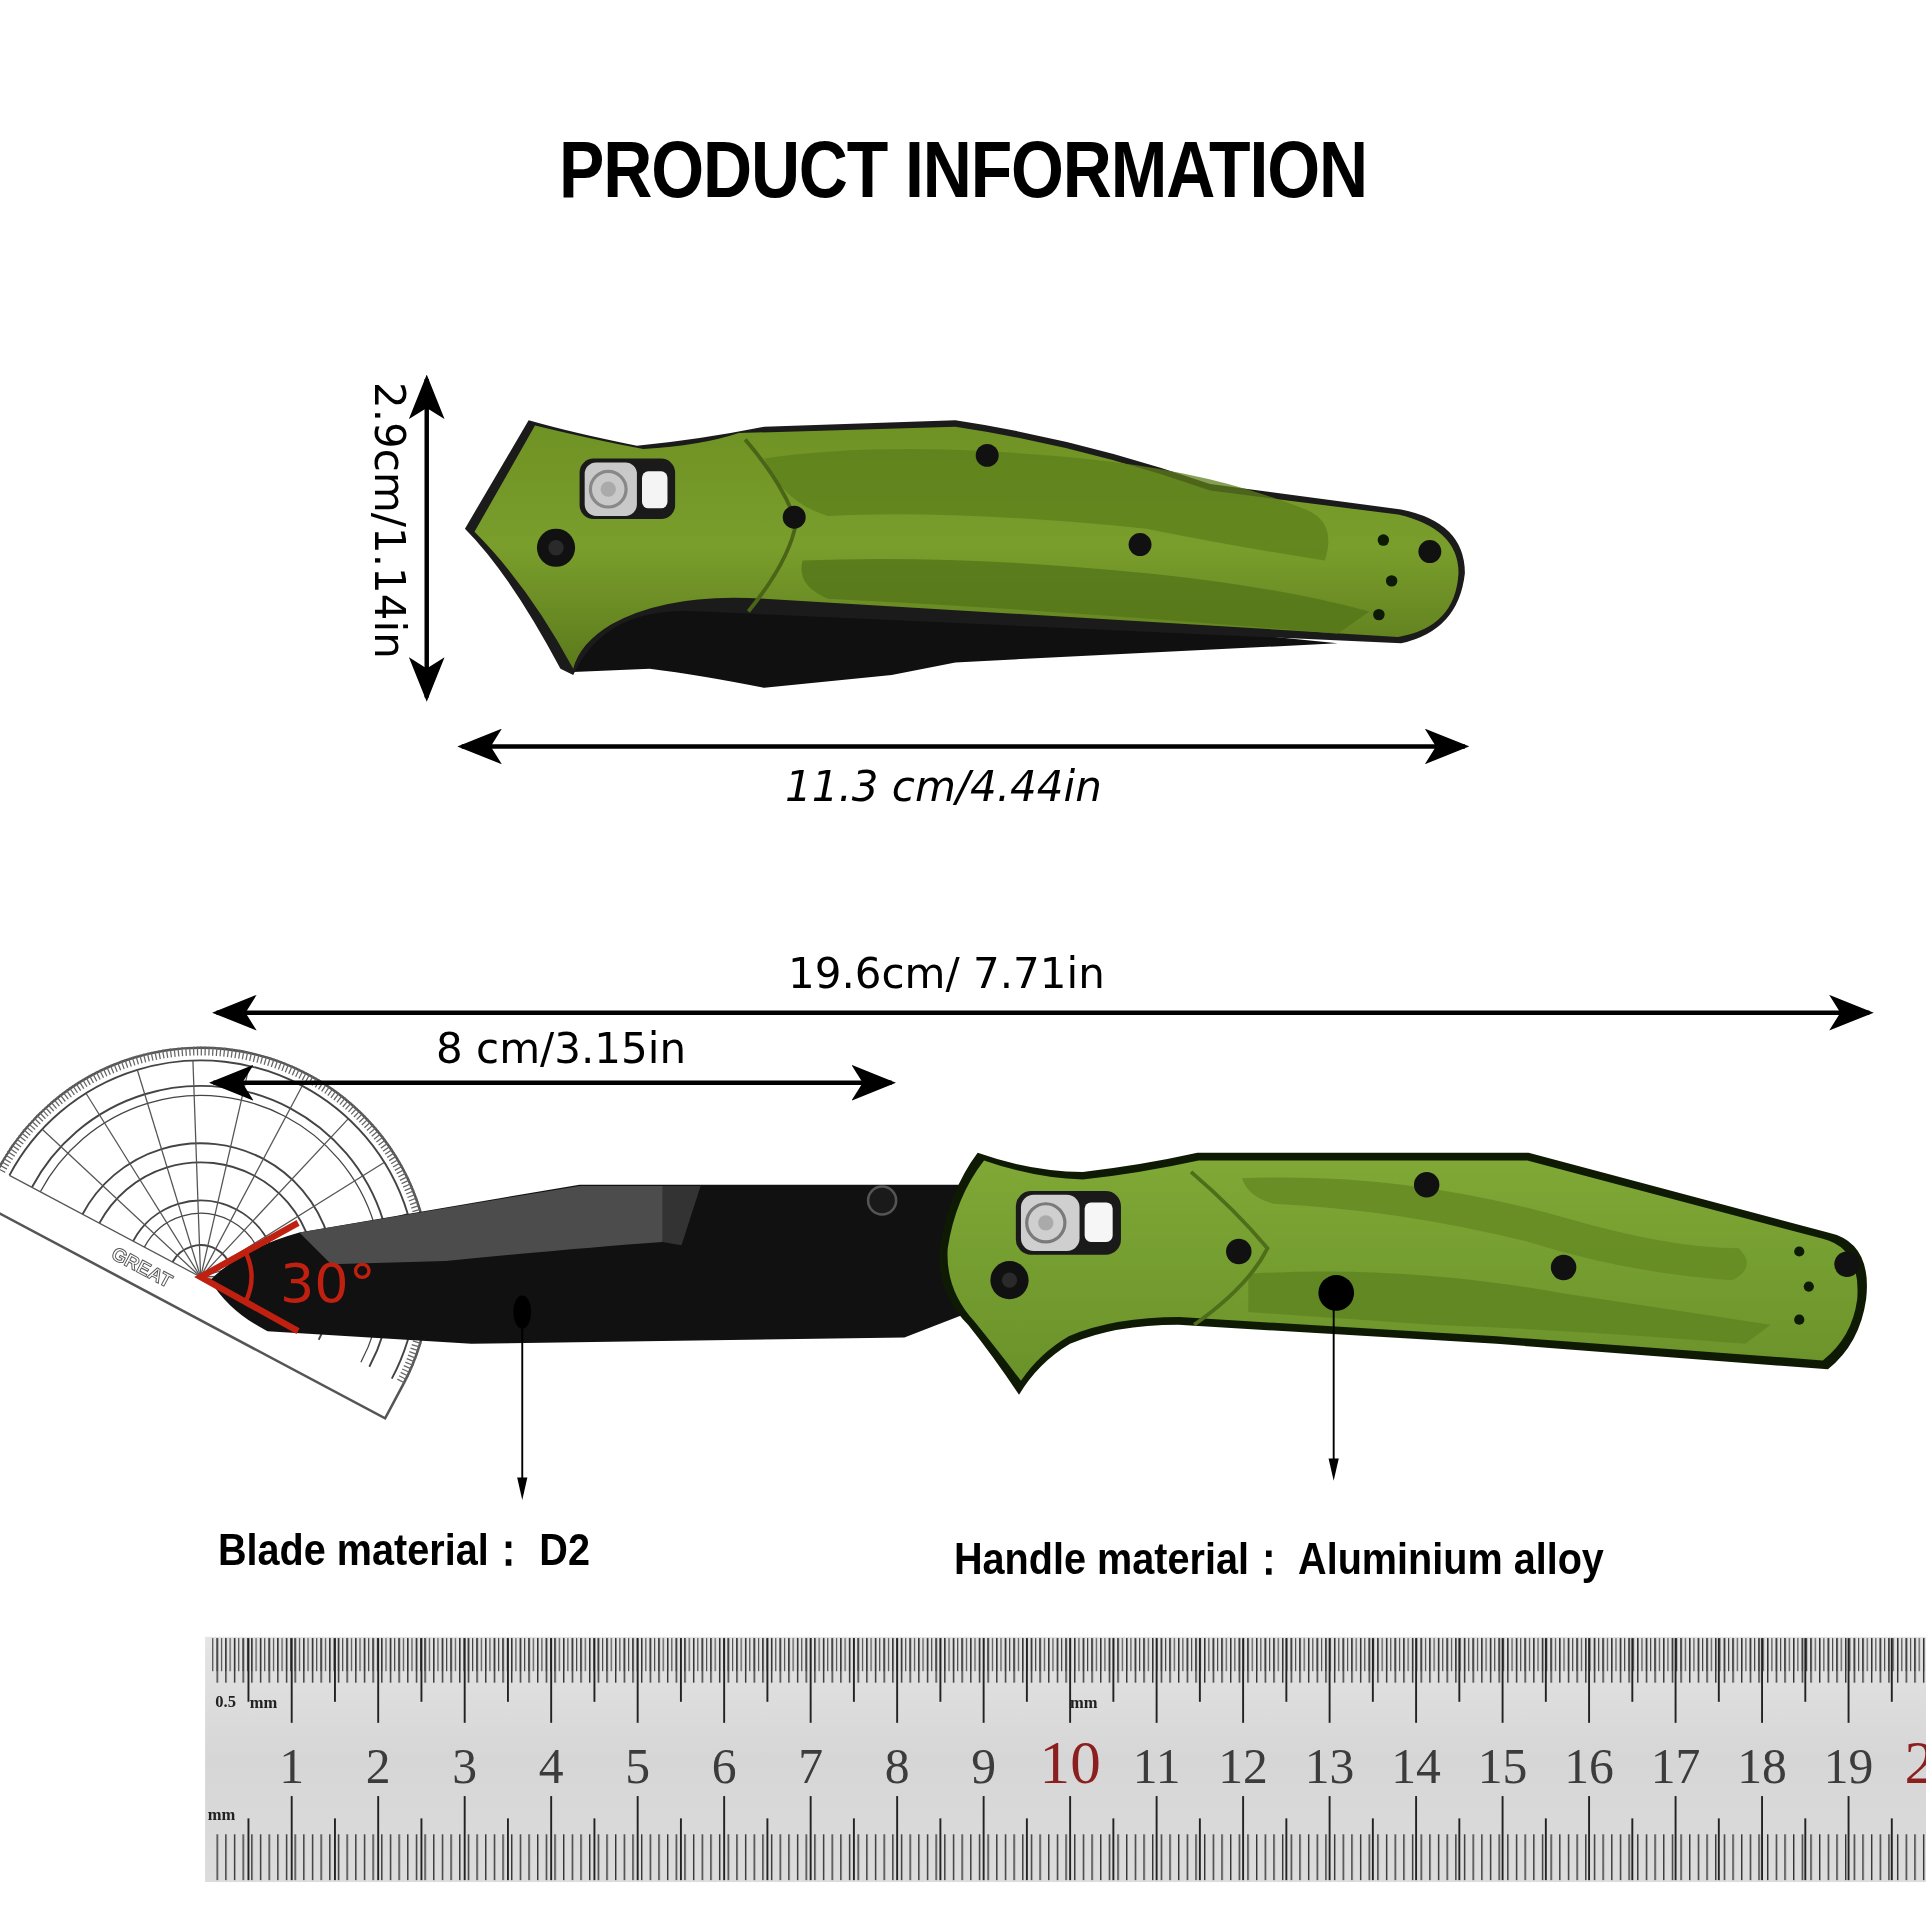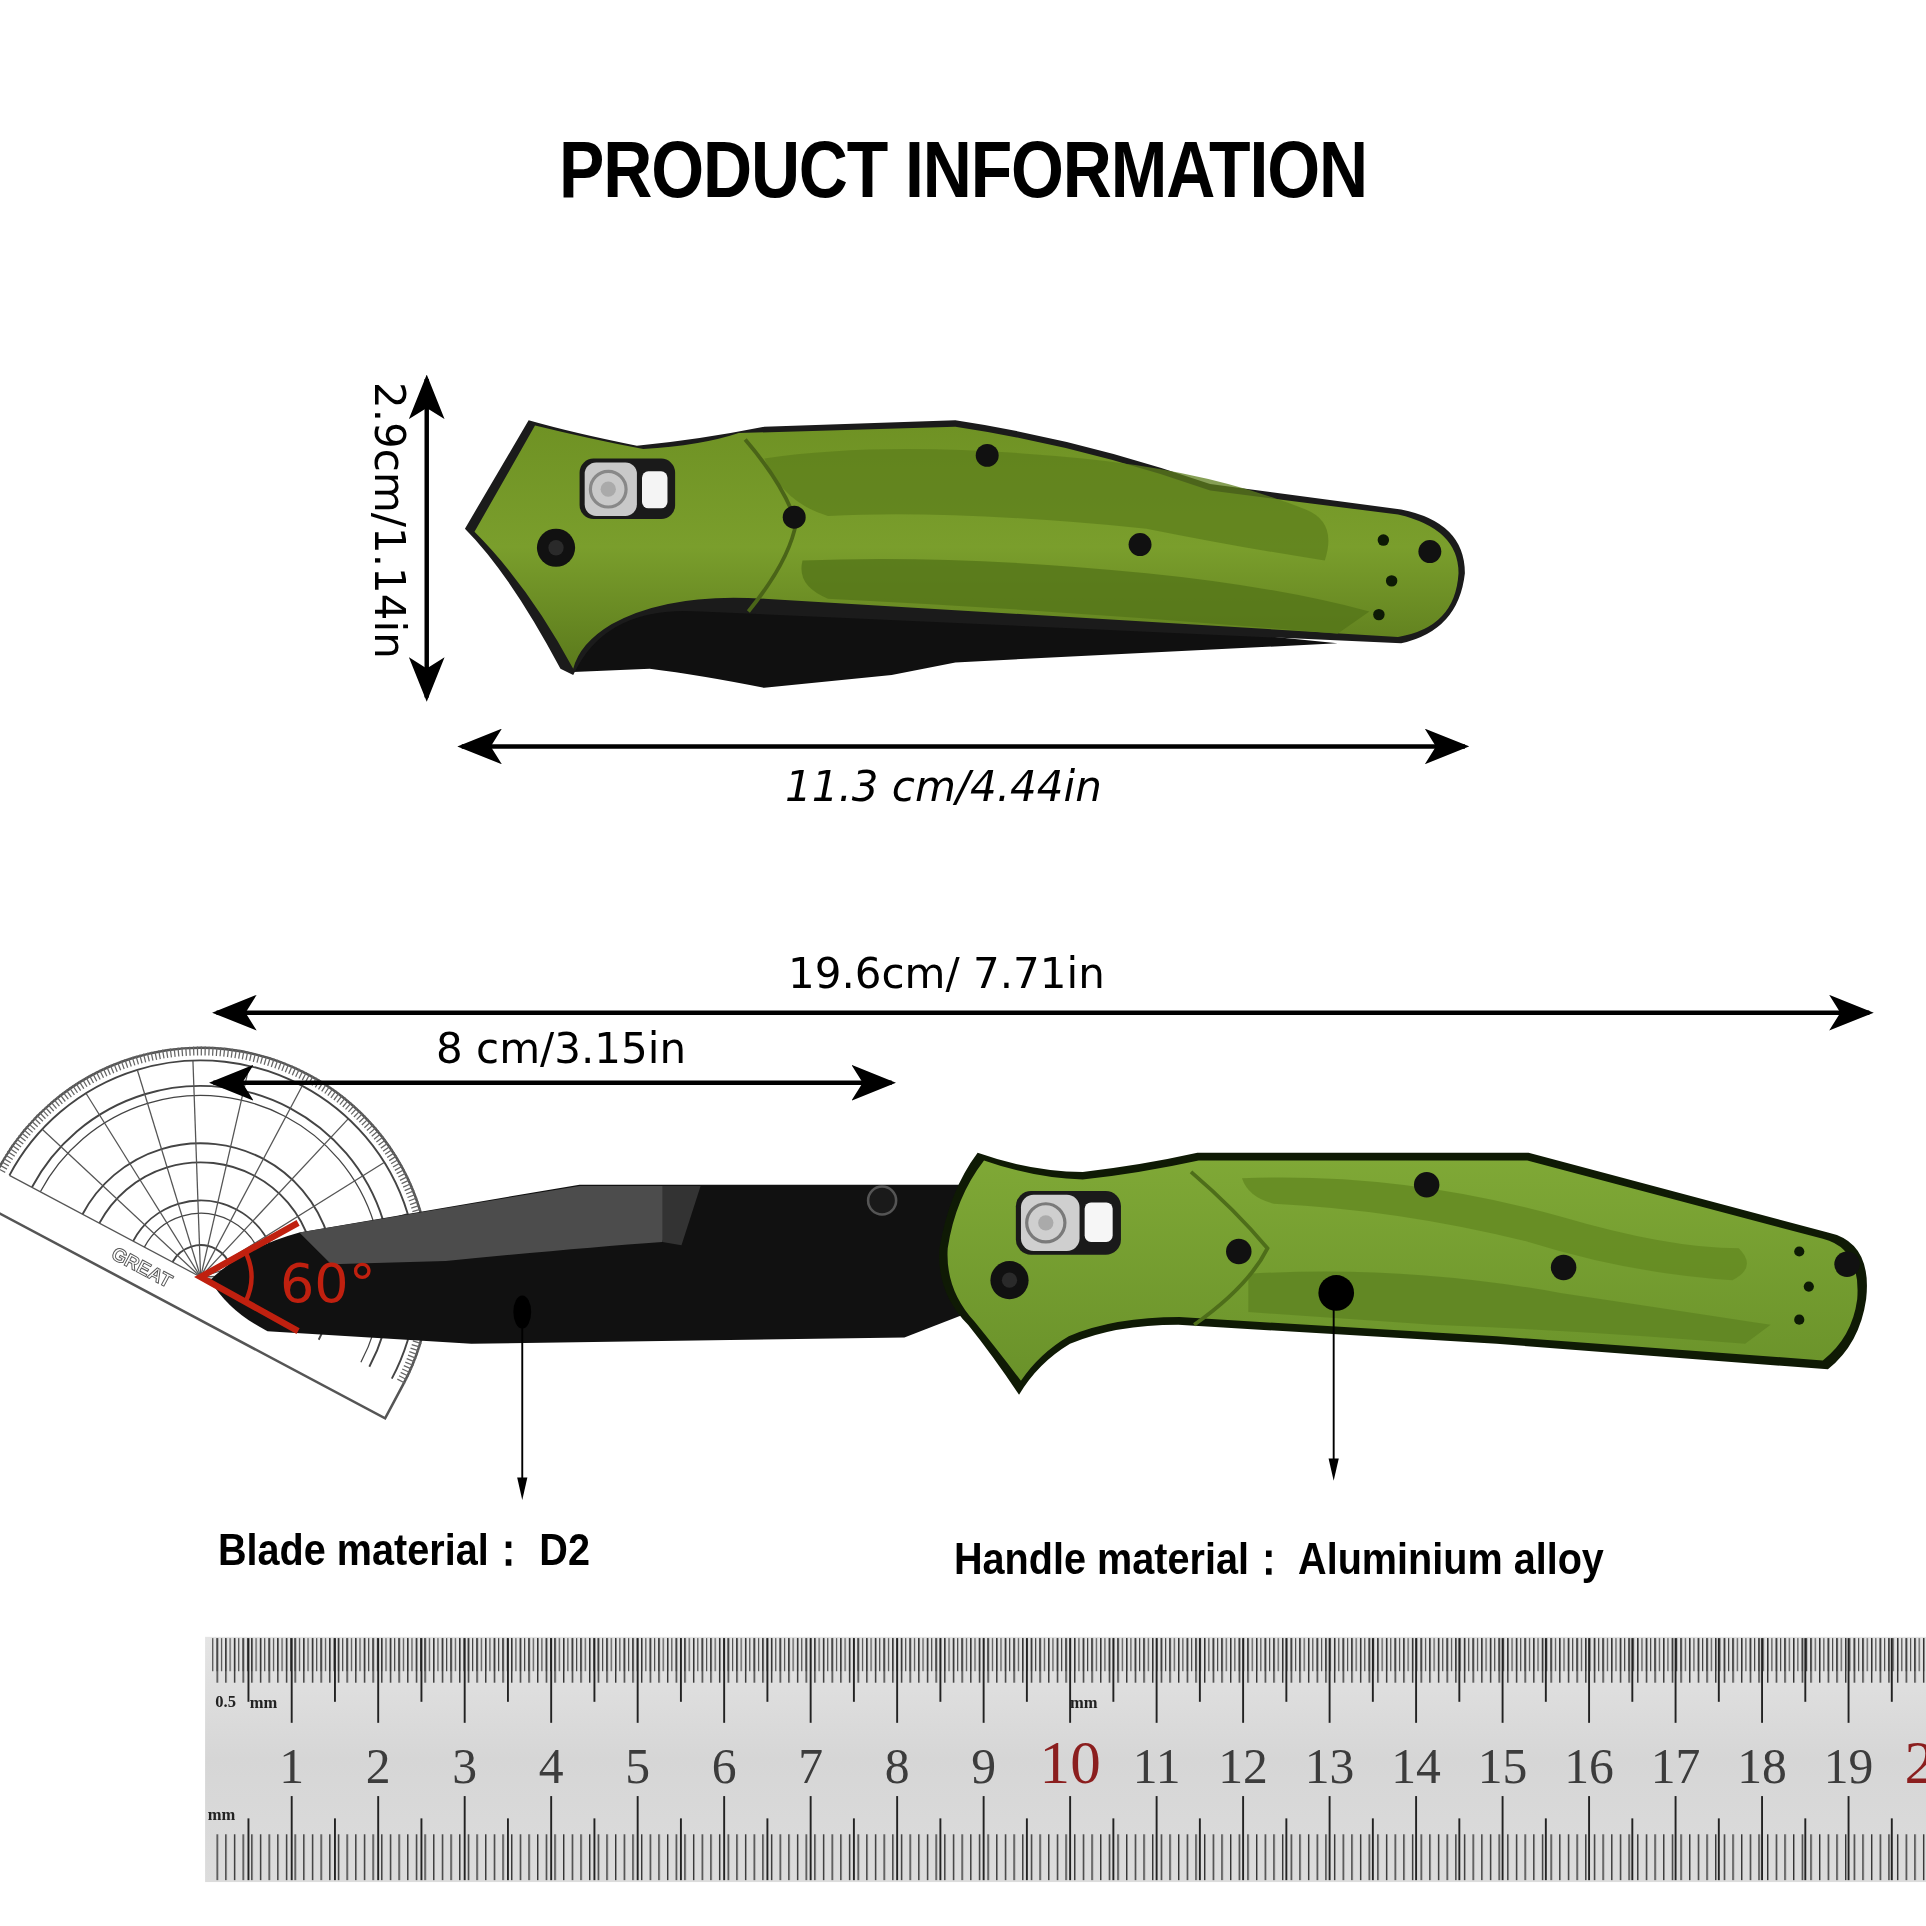--- a/index.html
+++ b/index.html
@@ -286,17 +286,17 @@
         <text x="2902.4" y="2800" text-anchor="middle" class="ruler-num">19</text>
         <text x="3038.2000000000003" y="2800" text-anchor="middle" class="ruler-num red">20</text>
       </g>
   </g>
 </svg>
 
 <div class="abs dim-label vert-label">2.9cm/1.14in</div>
 <div class="abs dim-label" style="left:785px; top:762px;font-style:italic;">11.3 cm/4.44in</div>
 <div class="abs dim-label" style="left:788px; top:949px;">19.6cm/ 7.71in</div>
 <div class="abs dim-label" style="left:428px; top:1024px;margin-left:8px;">8 cm/3.15in</div>
-<div class="abs" style="left:280px; top:1252px; font-size:54px; color:#c0200f; font-family:'DejaVu Sans', sans-serif;">60°</div>
+<div class="abs" style="left:280px; top:1252px; font-size:54px; color:#c0200f; font-family:'DejaVu Sans', sans-serif;">30°</div>
 
 <div class="abs mat-label" style="left:218px; top:1520px;">Blade material： D2</div>
 <div class="abs mat-label" style="left:954px; top:1529px;">Handle material：  Aluminium alloy</div>
 
 
 </body></html>

